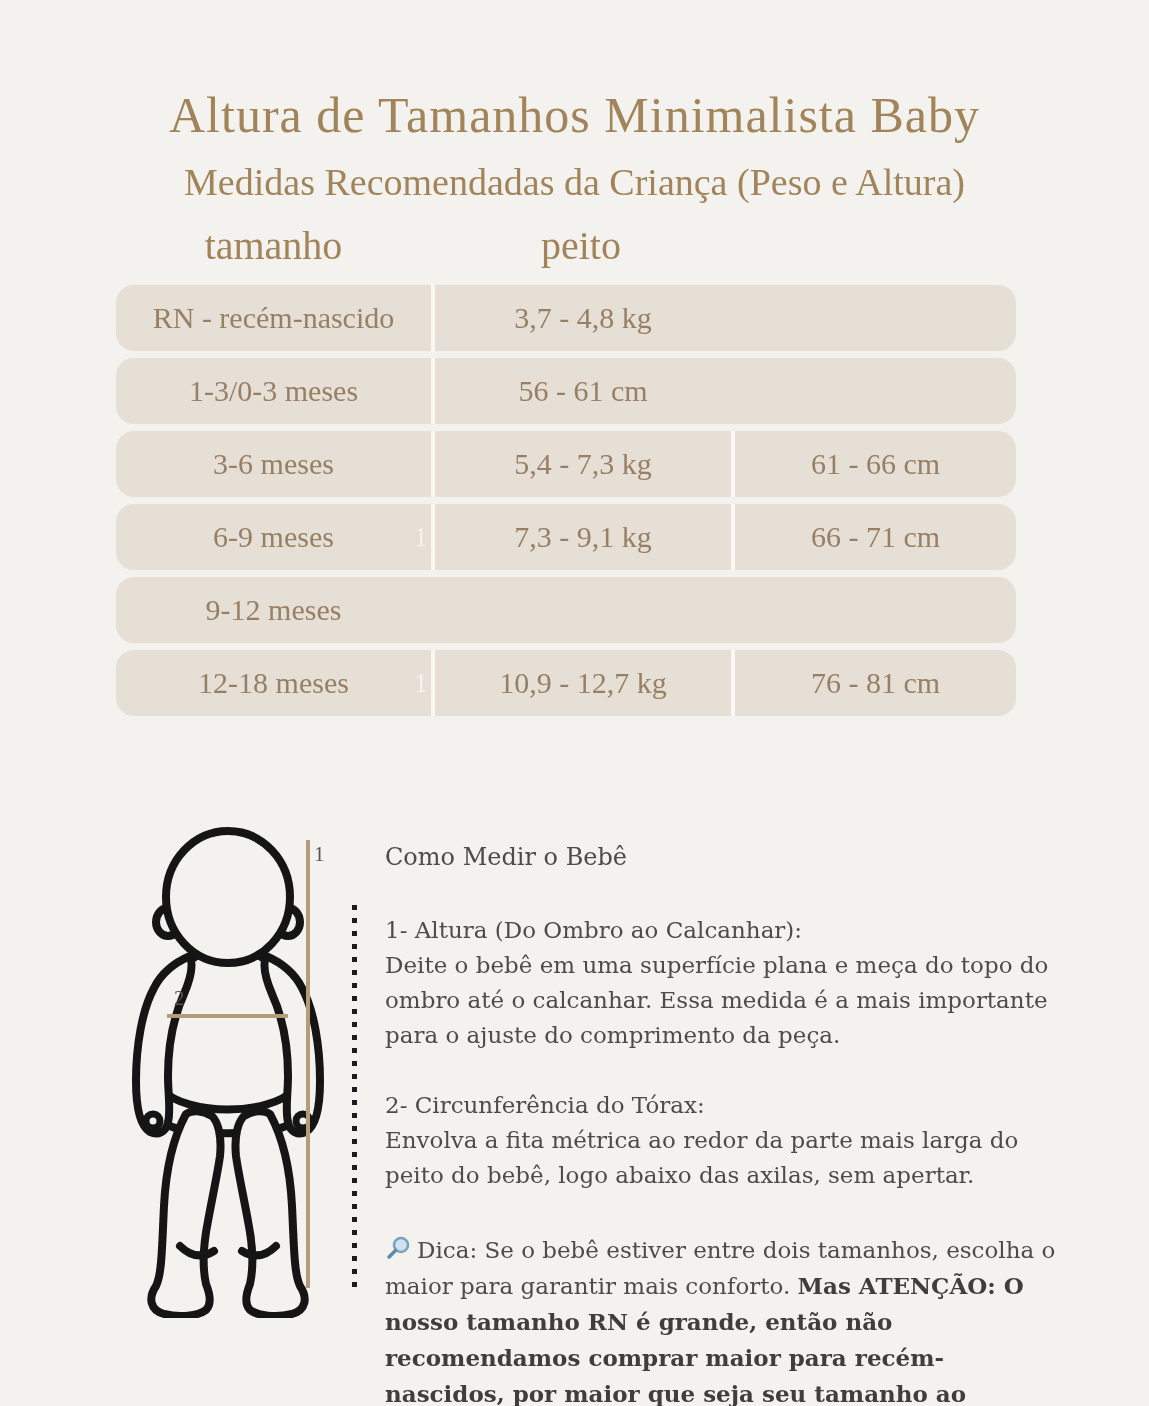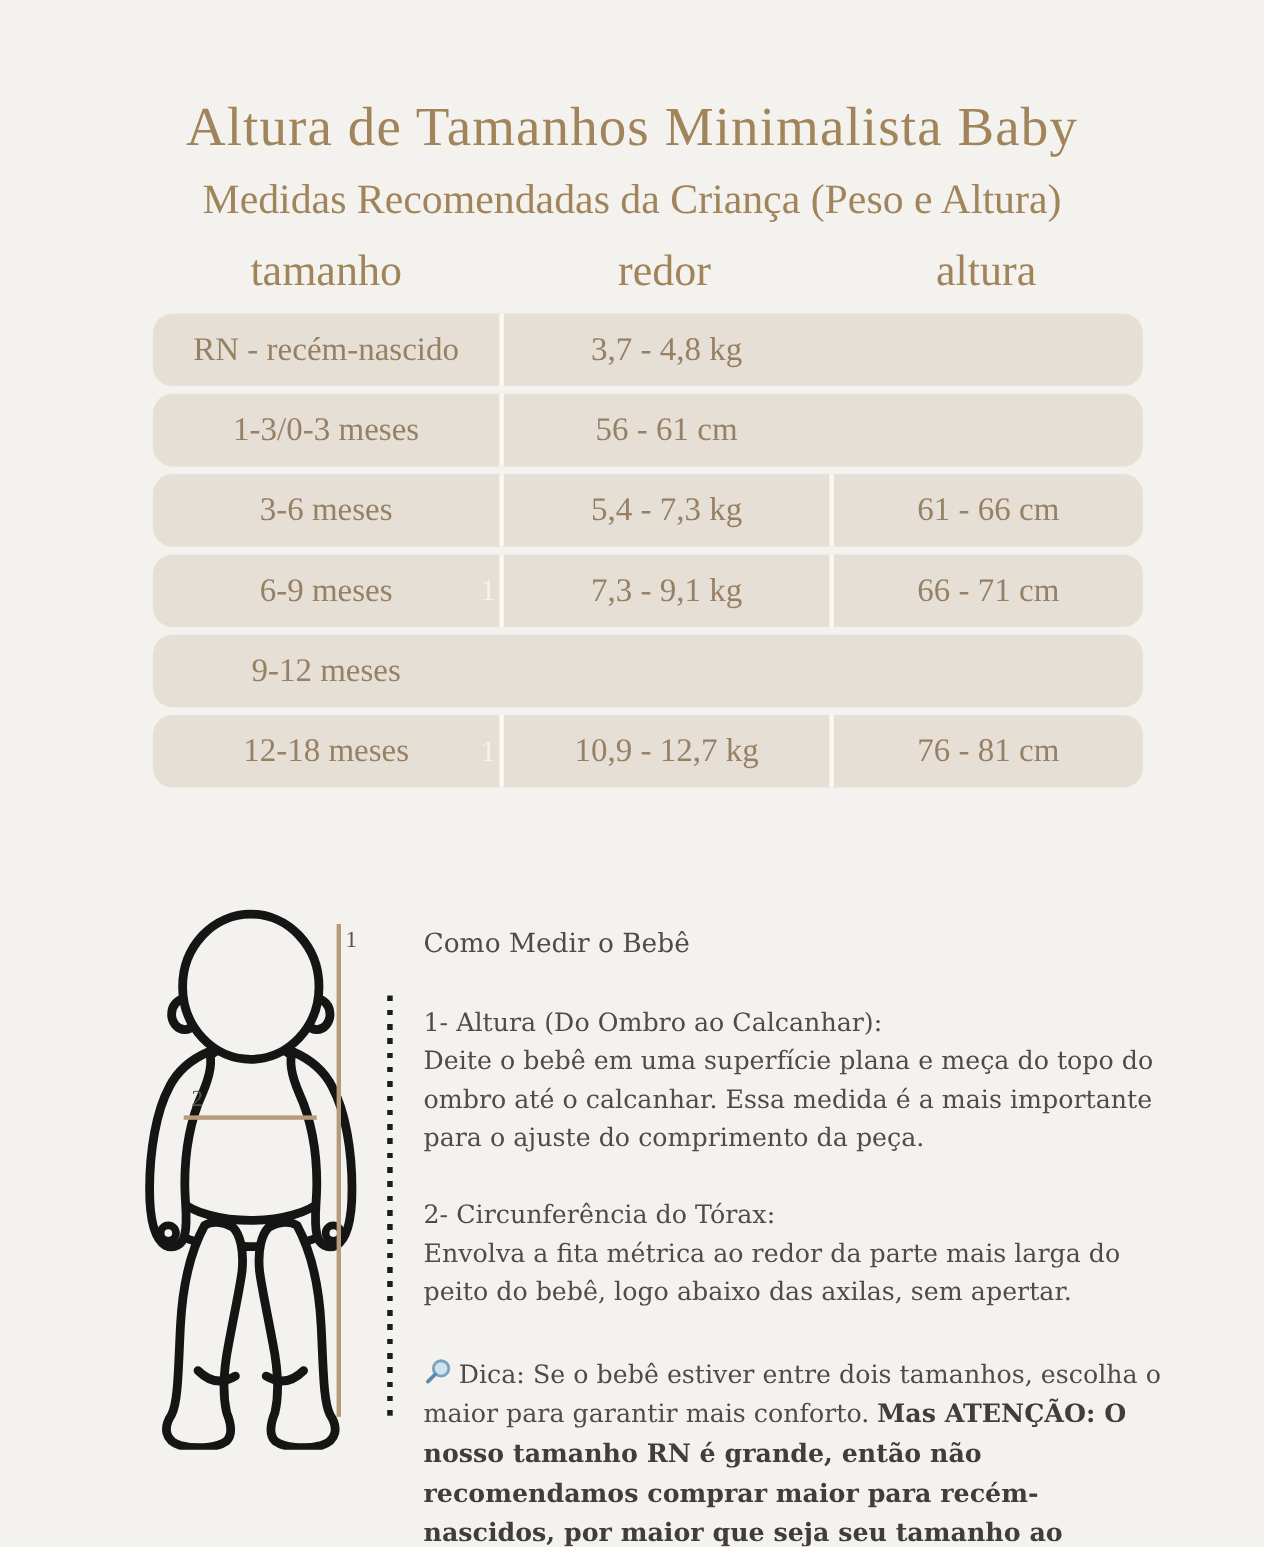--- a/index.html
+++ b/index.html
@@ -34,21 +34,21 @@
   .subtitle{
     margin-top:16px;
     font-size:38px;
     color:var(--brown);
     font-weight:400;
   }
 
   
   .size-table{
     position:absolute;
-    left:139px; top:222px;
+    left:116px; top:222px;
     width:900px;
   }
   .col-heads{
     display:grid;
     grid-template-columns:315px 300px 285px;
     margin-bottom:16px;
   }
   .col-heads .col-head{
     text-align:center;
     font-size:40px;
@@ -147,22 +147,21 @@
 <div class="page">
 
   <div class="hdr">
     <div class="title">Altura de Tamanhos Minimalista Baby</div>
     <div class="subtitle">Medidas Recomendadas da Criança (Peso e Altura)</div>
   </div>
 
   <div class="size-table">
     <div class="col-heads">
       <div class="col-head">tamanho</div>
-      <div class="col-head">redor</div>
-      <div class="col-head">altura</div>
+      <div class="col-head">peito</div>
     </div>
 
     <div class="t-row">
       <div class="t-cell">RN - recém-nascido</div>
       <div class="t-cell">3,7 - 4,8 kg</div>
     </div>
     <div class="t-row">
       <div class="t-cell">1-3/0-3 meses</div>
       <div class="t-cell">56 - 61 cm</div>
     </div>

